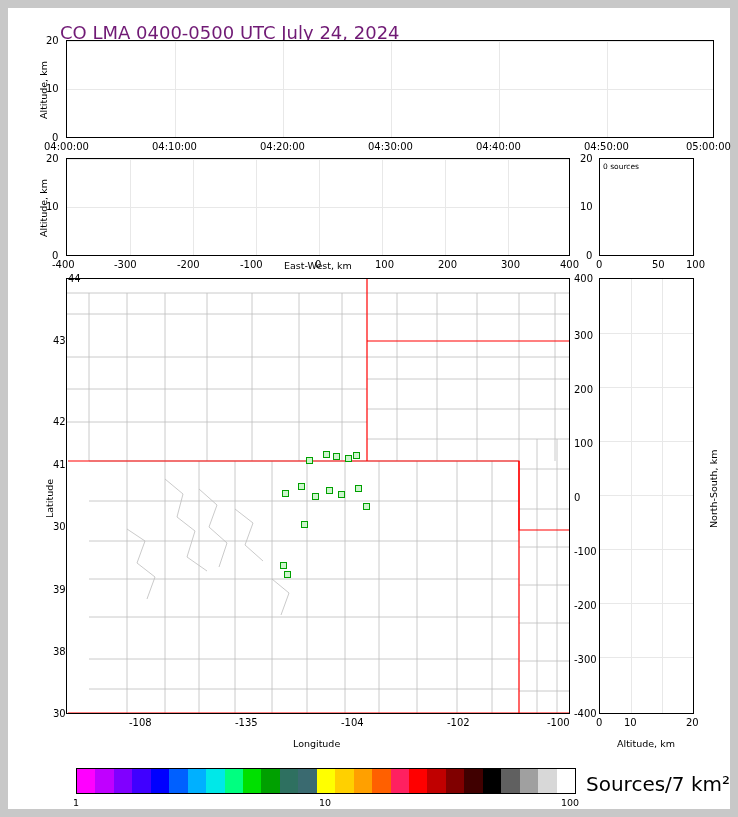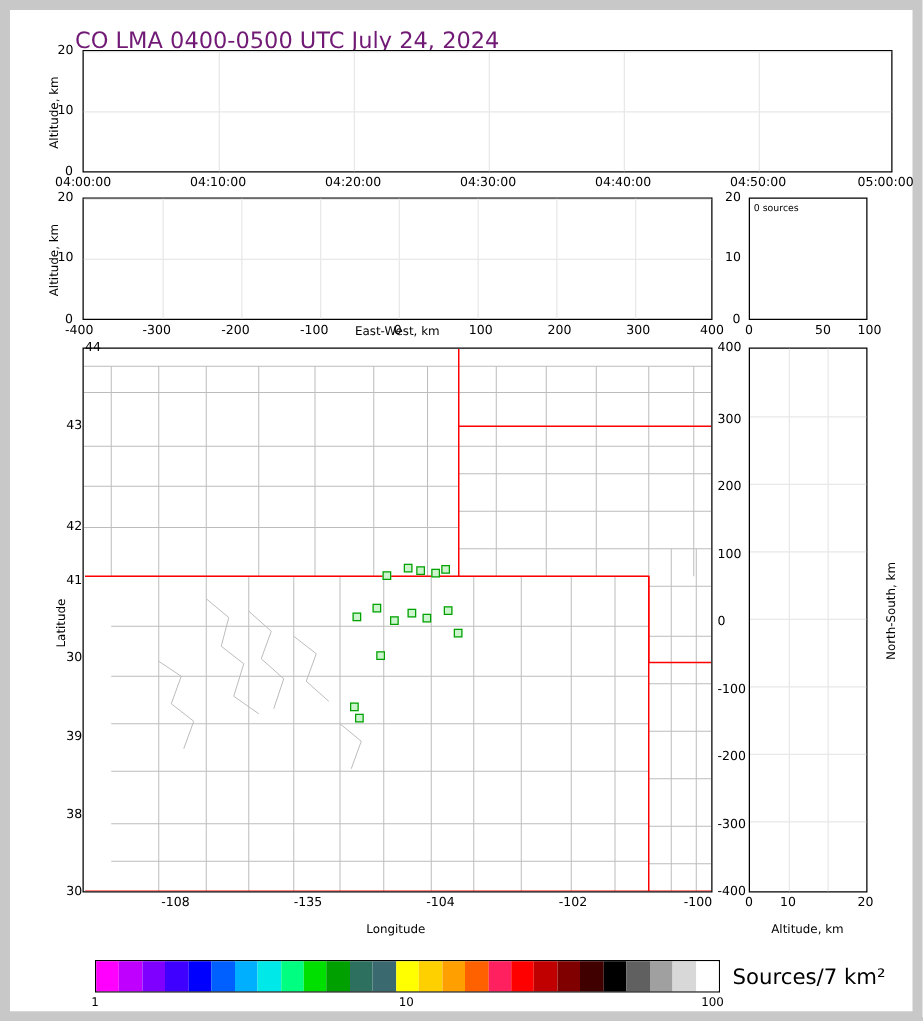--- a/index.html
+++ b/index.html
@@ -40,21 +40,21 @@
   .srcbox{
     position:absolute;
     width:7px;height:7px;
     border:1px solid #00a000;
     background:#cdf5cd;
     box-sizing:border-box;
   }
   .cbarseg{position:absolute;top:0;height:100%;}
   .cbar-frame{position:absolute;border:1px solid #000;box-sizing:border-box;}
   .cbarlabel{position:absolute;font-size:9.5px;color:#000;}
-  .cbartitle{position:absolute;font-size:17px;color:#000;white-space:nowrap;}
+  .cbartitle{position:absolute;font-size:20px;color:#000;white-space:nowrap;}
   .smalltext{position:absolute;font-size:7.5px;color:#000;white-space:nowrap;}
   svg{display:block;}
 </style>
 </head>
 <body>
 
 <div id="page">
 
   <div class="title" style="left:52px;top:14px;width:660px;">CO LMA 0400-0500 UTC July 24, 2024</div>
 

